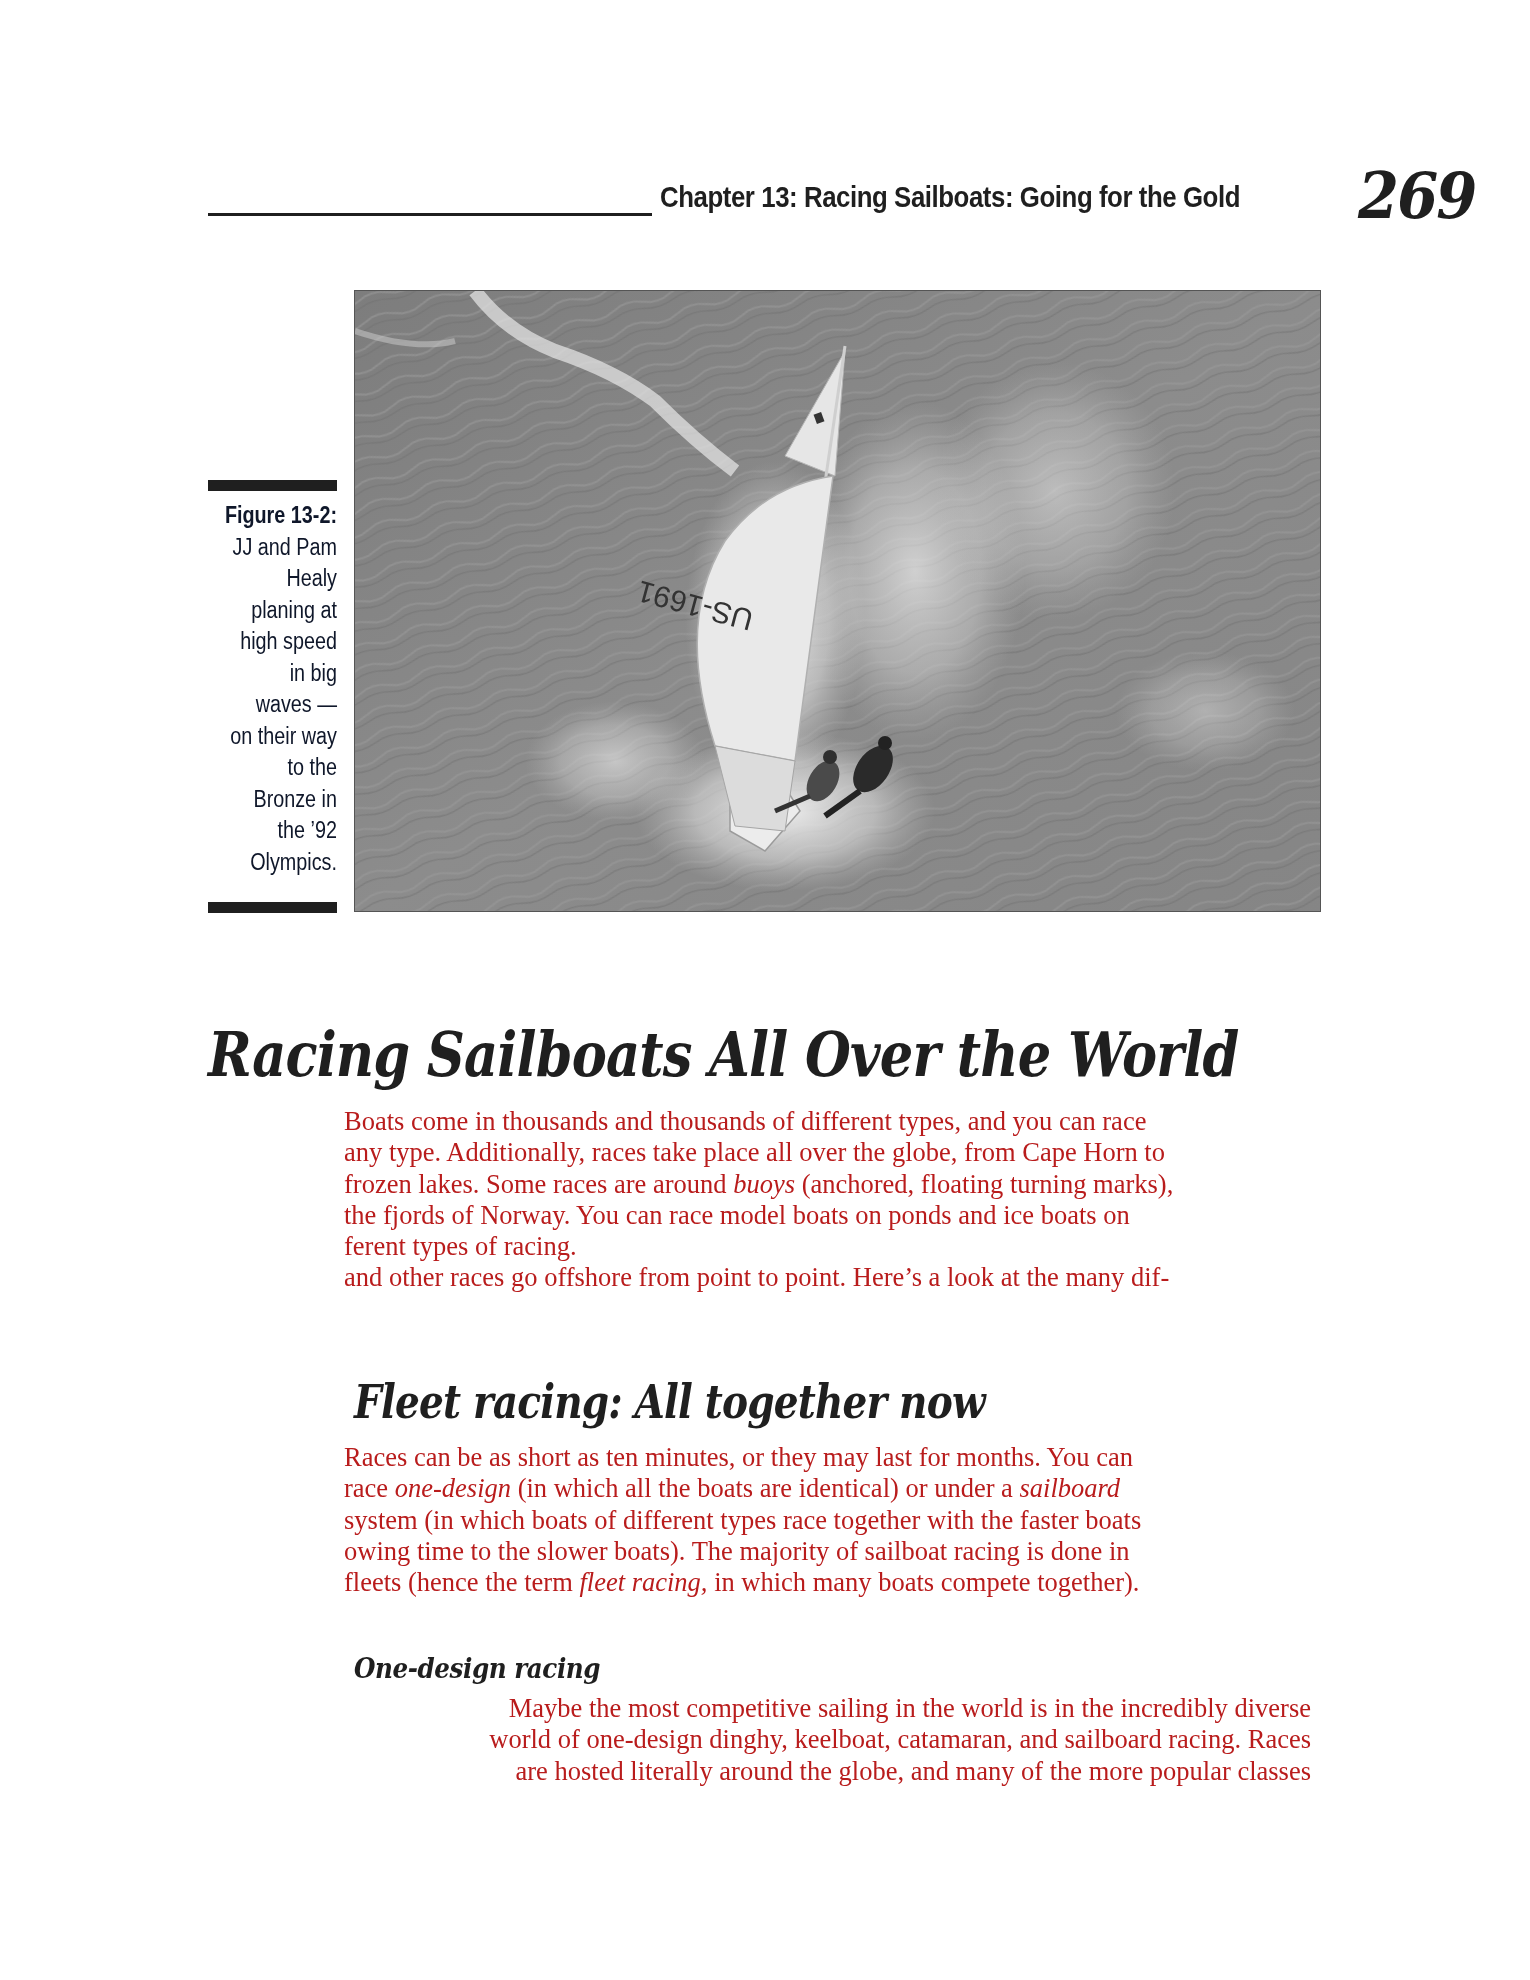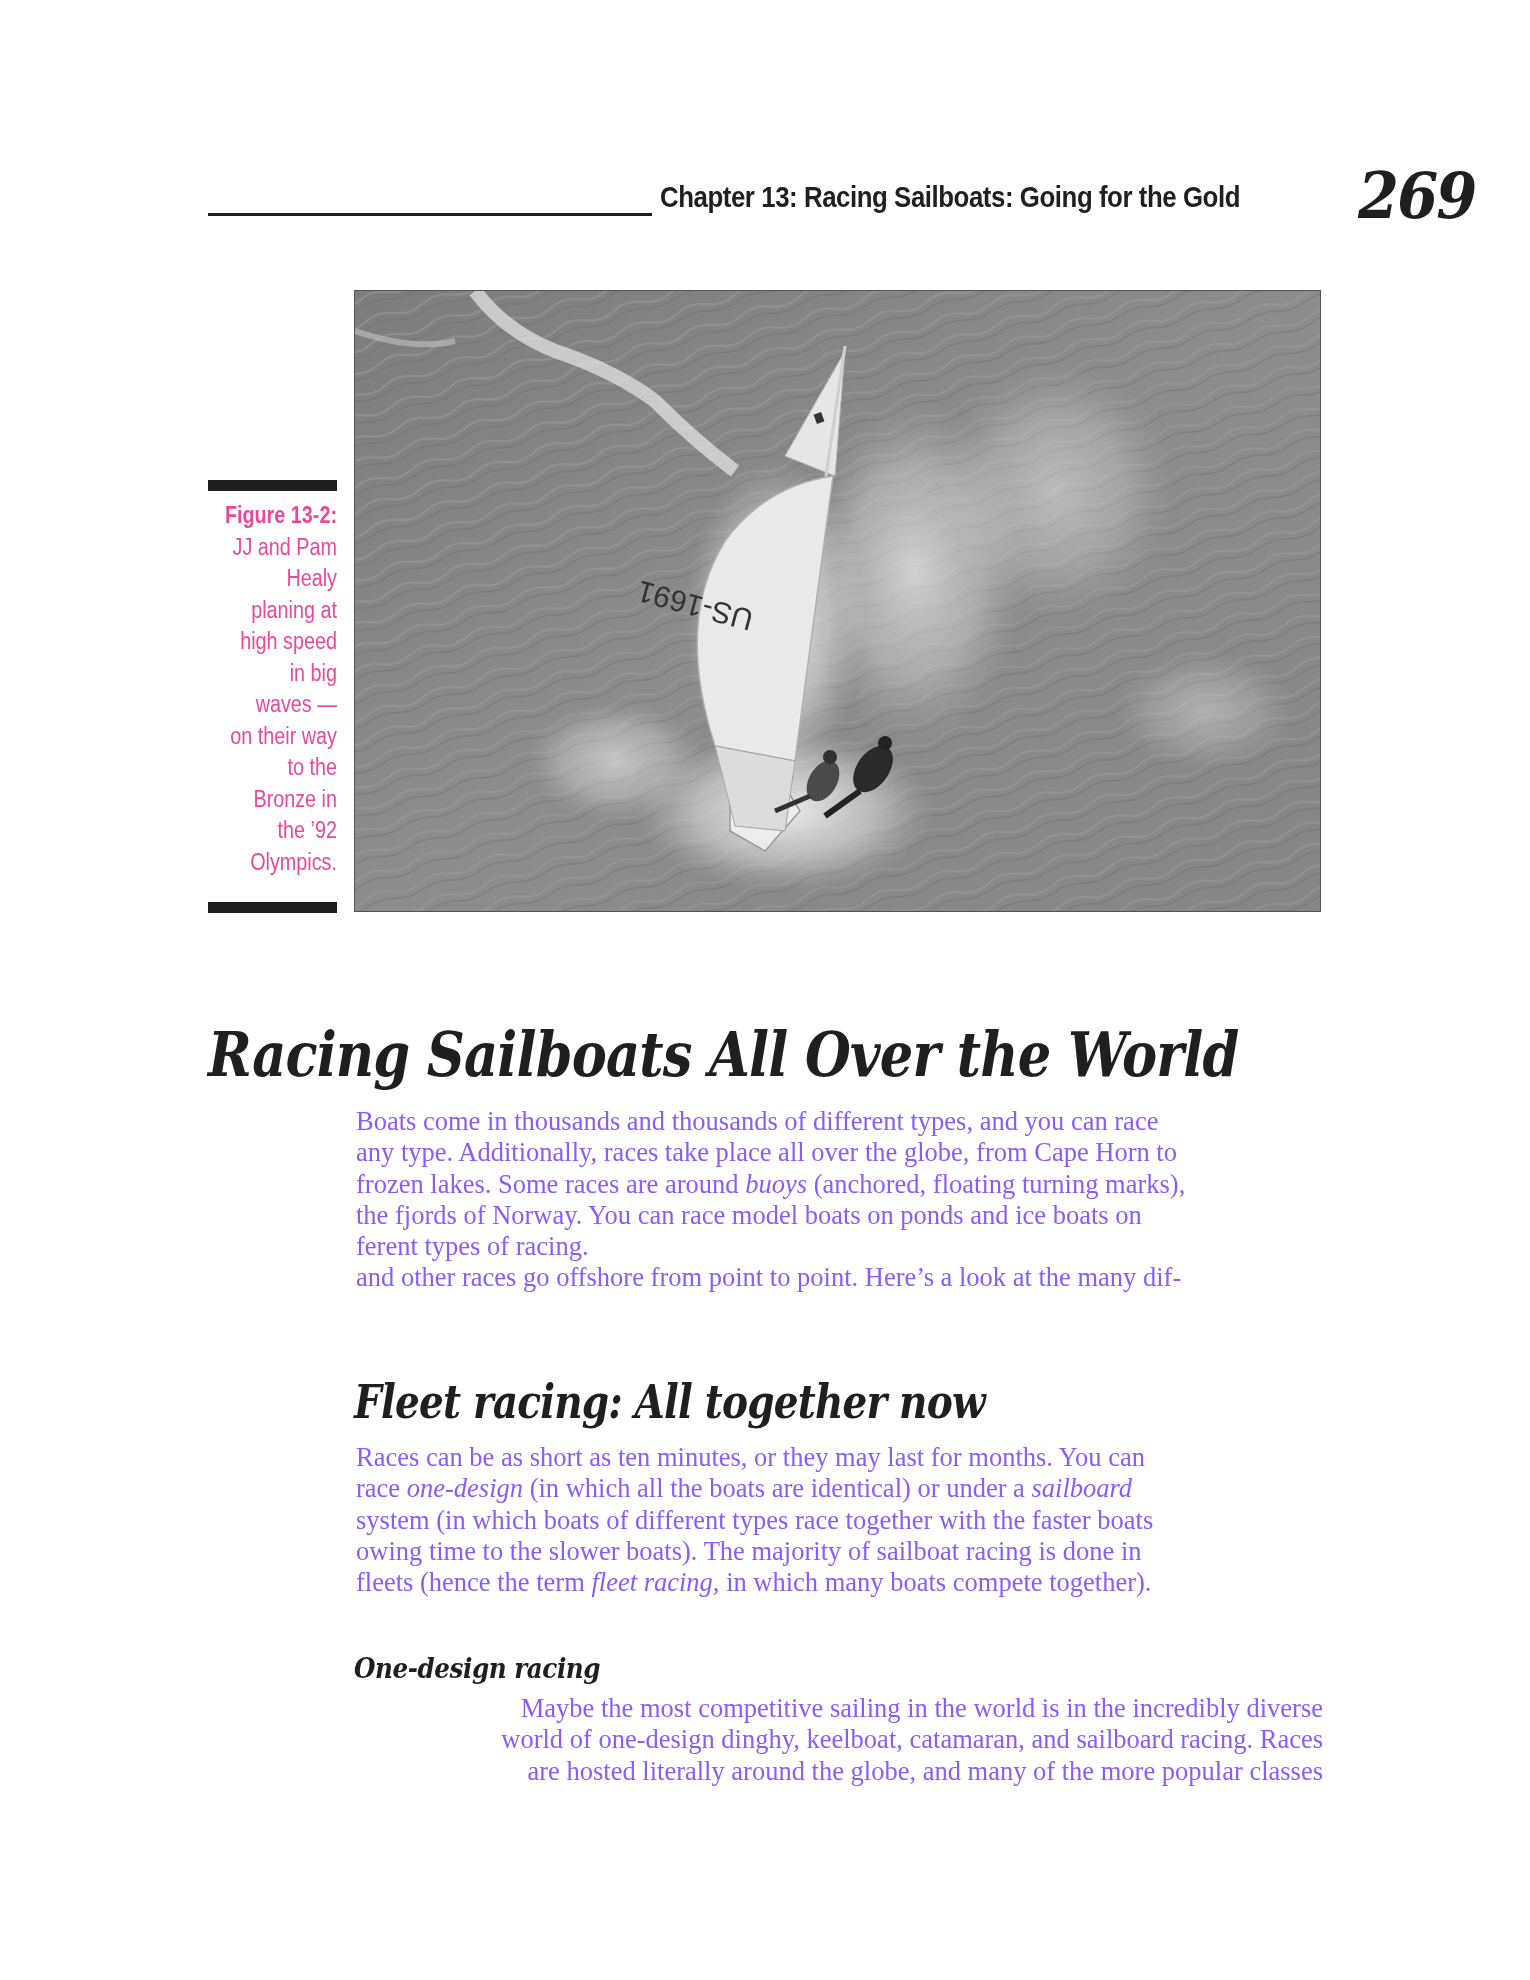--- a/index.html
+++ b/index.html
@@ -54,21 +54,21 @@
     }
     .caption-bar.top { top: 480px; }
     .caption-bar.bottom { top: 902px; }
     .caption {
       left: 190px; top: 500px;
       width: 147px;
       text-align: right;
       font-family: "Liberation Sans", sans-serif;
       font-size: 23px;
       line-height: 31.5px;
-      color: #ec4899;
+      color: #0f172a;
     }
     .caption .cap-line {
       display: block;
       transform: scaleX(0.86);
       transform-origin: right center;
       white-space: nowrap;
     }
     .caption .cap-label {
       font-weight: bold;
     }
@@ -117,26 +117,26 @@
       font-size: 28px;
       letter-spacing: -0.5px;
       color: #1f1f1f;
       transform: scaleX(0.88);
       transform-origin: left top;
       white-space: nowrap;
     }
 
     
     .para {
-      left: 356px;
+      left: 344px;
       width: 967px;
       font-family: "Liberation Serif", serif;
       font-size: 26.5px;
       line-height: 31.3px;
-      color: #8b5cf6;
+      color: #b91c1c;
     }
     .para .line {
       display: block;
       white-space: nowrap;
       transform-origin: left center;
     }
     .p1 { top: 1106px; }
     .p2 { top: 1442px; }
     .p3 { top: 1693px; text-align: right; }
   </style>

